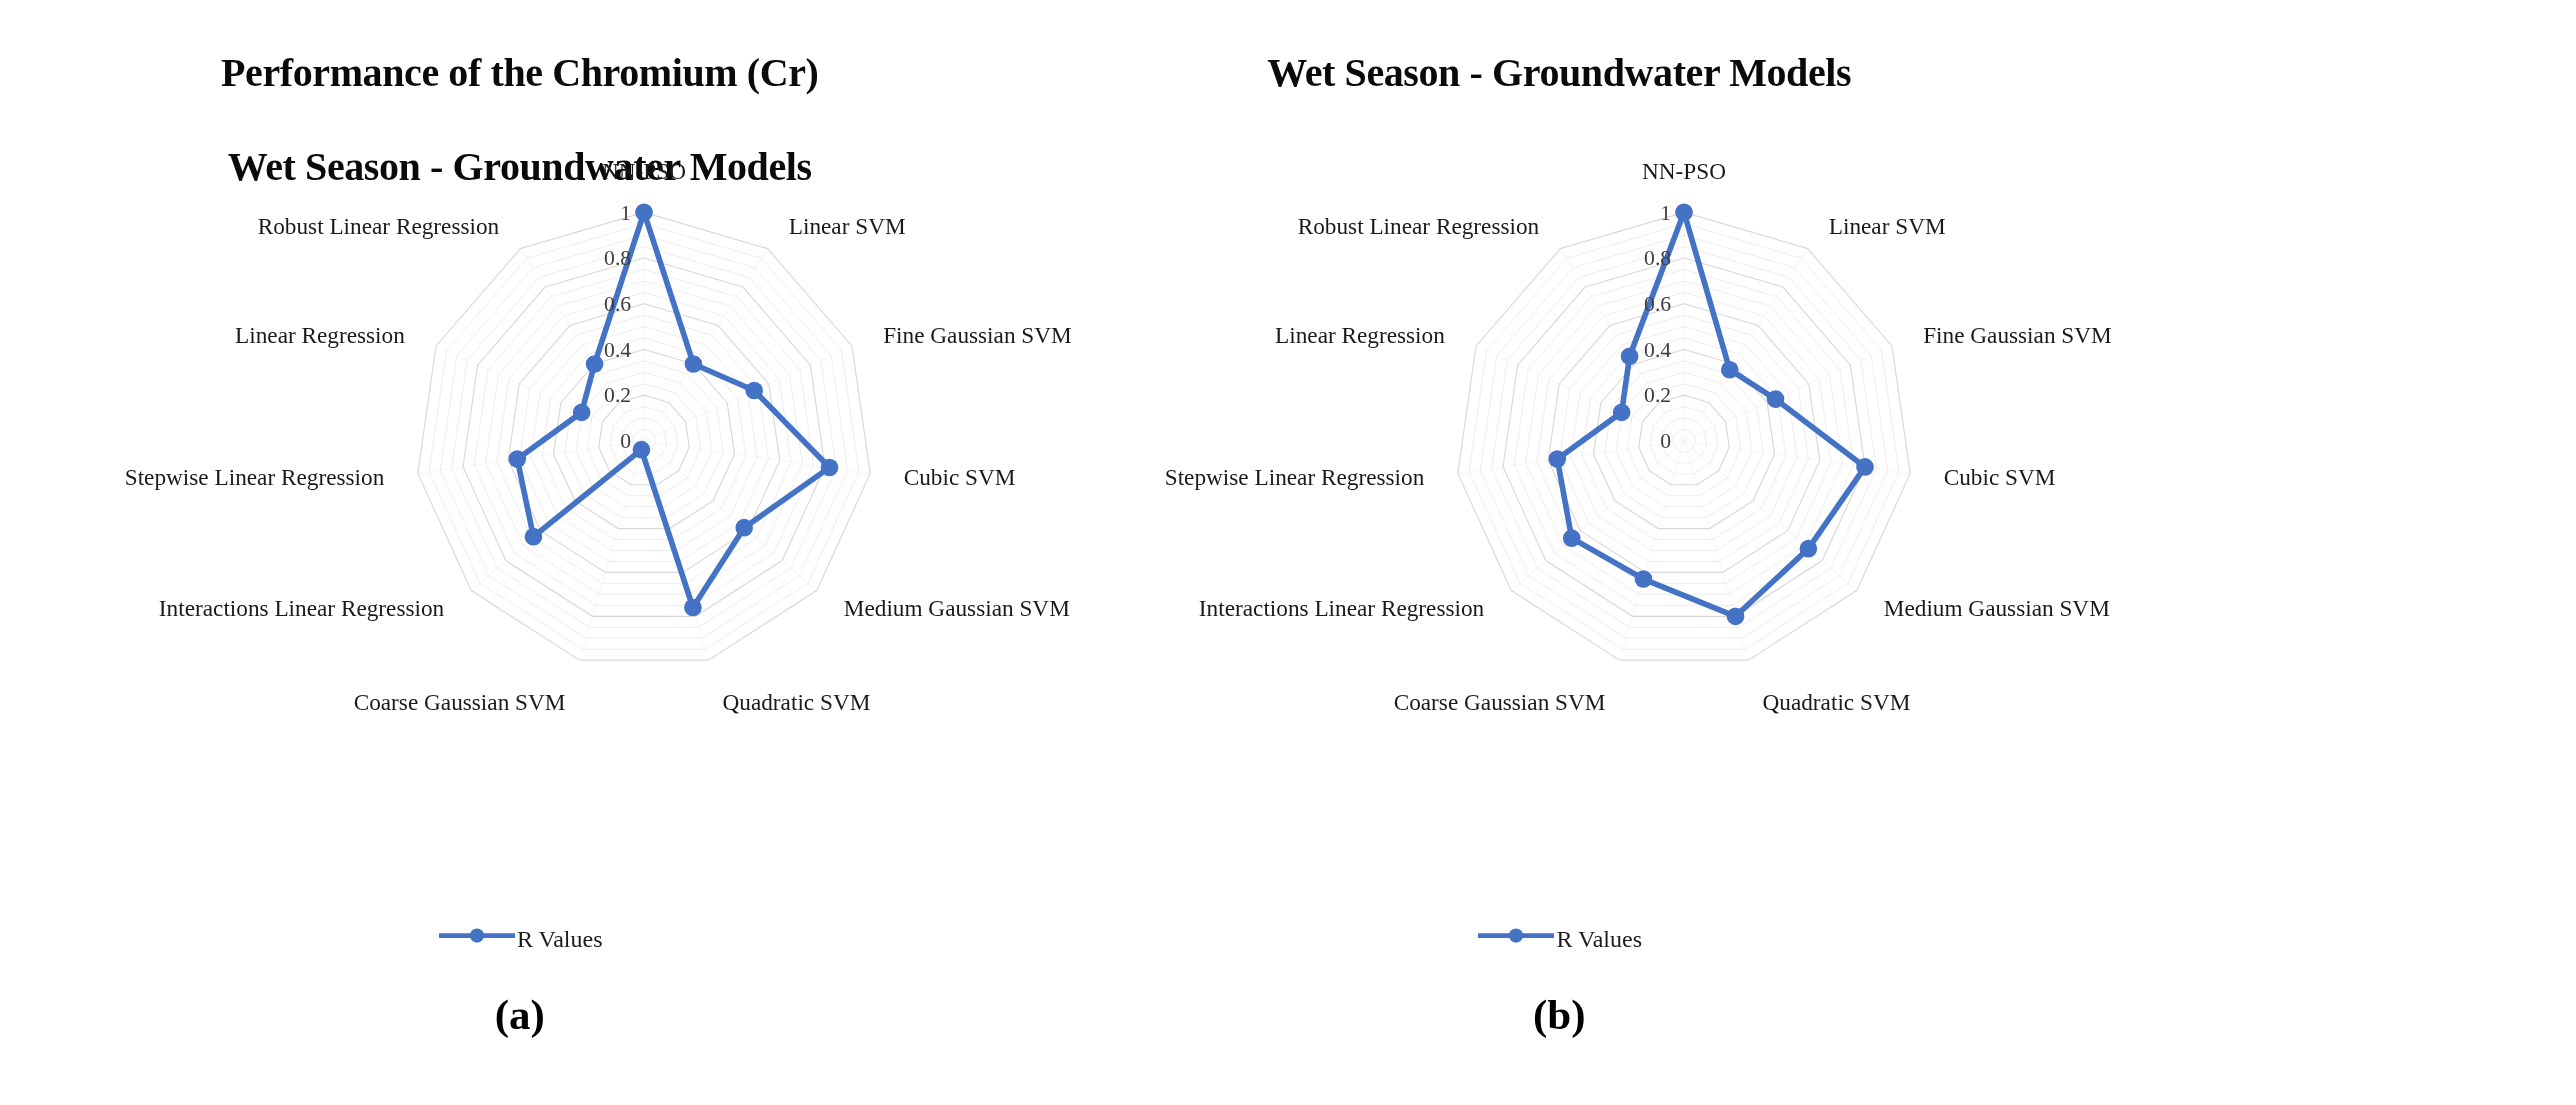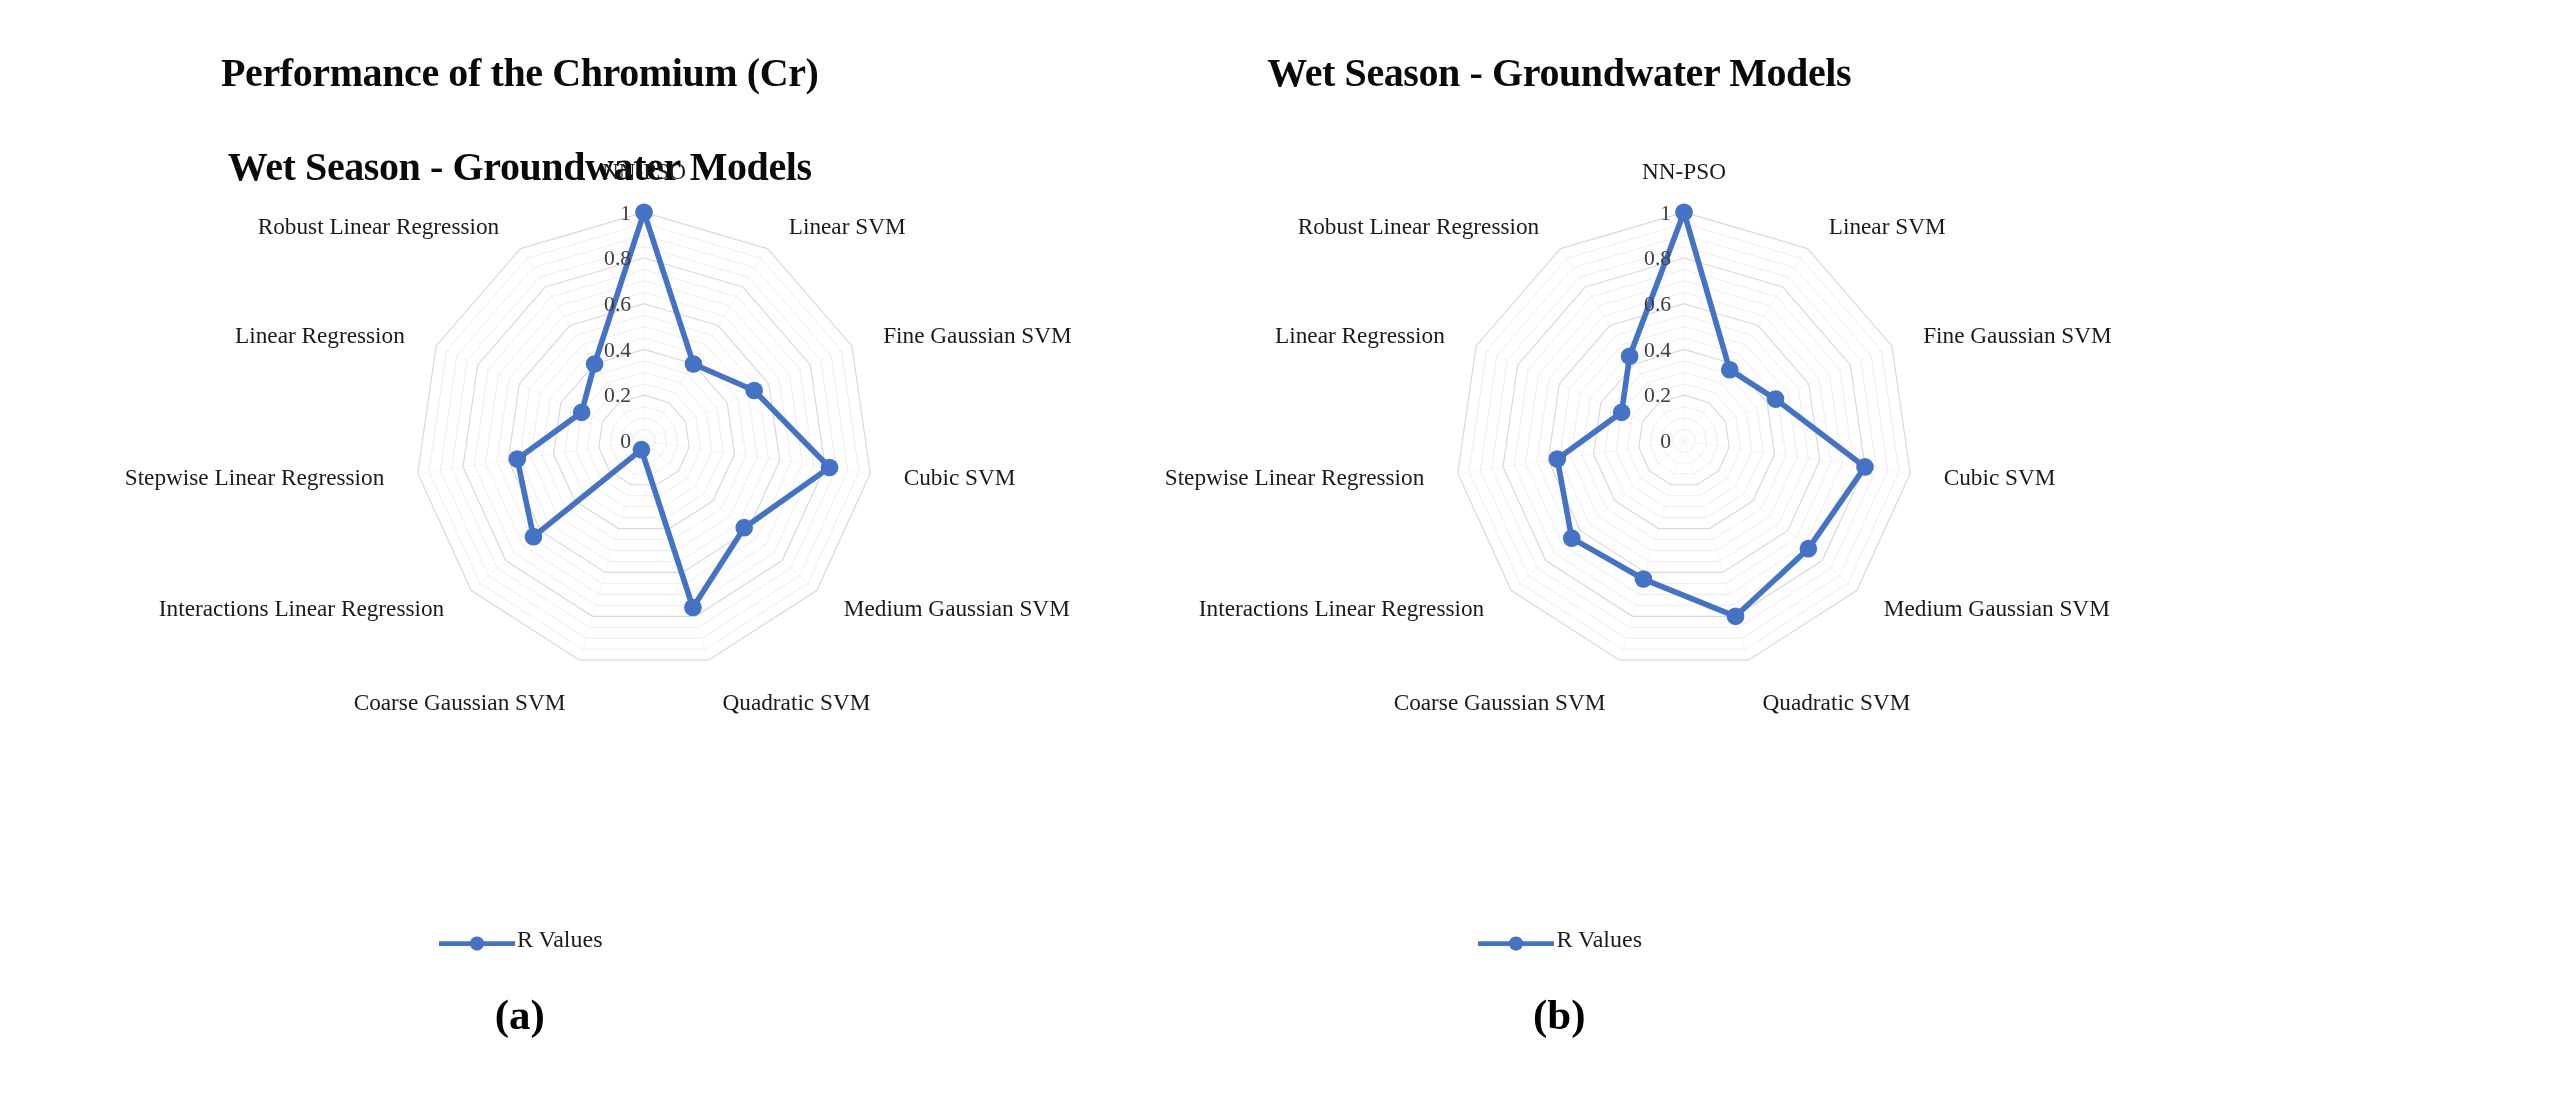--- a/index.html
+++ b/index.html
@@ -29,21 +29,21 @@
   }
   .title .ln{display:block;}
   .plot{
     position:absolute;
     left:0;top:88px;
     width:1288px;height:810px;
   }
   .plot svg{display:block;width:100%;height:100%;}
   .legend{
     position:absolute;left:0;right:0;top:926px;
-    display:flex;align-items:flex-end;justify-content:center;gap:0;
+    display:flex;align-items:flex-start;justify-content:center;gap:0;
   }
   .legend-mark{display:block;}
   .legend-text{
     font-family:"Liberation Serif", serif;
     font-size:24px;color:#1c1c1c;
   }
   .caption{
     position:absolute;left:0;right:0;top:990px;
     text-align:center;
     font-family:"Liberation Serif", serif;

